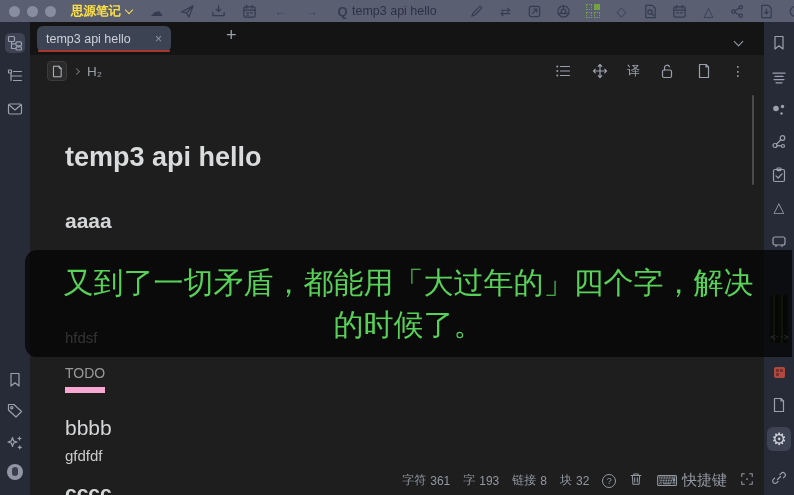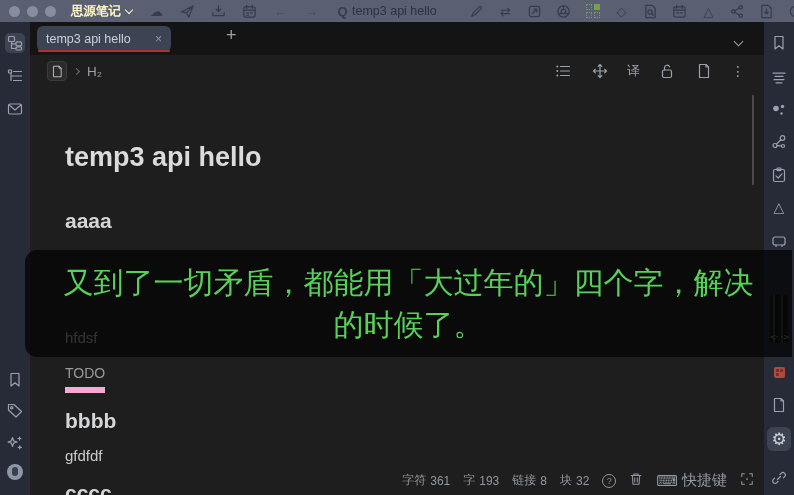--- a/index.html
+++ b/index.html
@@ -5,21 +5,21 @@
   * { box-sizing: border-box; margin: 0; padding: 0; }
   html,body { background:#000; }
   body { font-family:"Liberation Sans","DejaVu Sans",sans-serif; }
   .app { position:relative; width:794px; height:495px; overflow:hidden; background:#1e1e1e; }
 
   
   .titlebar { position:absolute; top:0; left:0; width:794px; height:22px; background:#5a5f72;
               display:flex; align-items:center; overflow:hidden; z-index:10; }
   .traffic { display:flex; gap:7px; padding-left:9px; }
   .light { width:11px; height:11px; border-radius:50%; background:#888da0; }
-  .appmenu { margin-left:15px; font-size:12.5px; font-weight:bold; color:#fef9c3;
+  .appmenu { margin-left:15px; font-size:12.5px; font-weight:bold; color:#fde047;
              display:flex; align-items:center; gap:5px; cursor:default; }
   .tb-group { display:flex; align-items:center; gap:16px; margin-left:17px; color:#363c50; }
   .tb-group .ticon, .tb-right .ticon { width:15px; height:15px; display:inline-flex;
              align-items:center; justify-content:center; font-size:13px; }
   .ticon svg { width:15px; height:15px; stroke:#363c50; fill:none; stroke-width:1.3;
                stroke-linecap:round; stroke-linejoin:round; }
   .tb-title { position:absolute; left:352px; font-size:12.5px; color:#2c3245; }
   .tb-right { position:absolute; right:-9px; display:flex; gap:14px; align-items:center; color:#363c50; }
   .qglyph { font-weight:bold; font-size:13px; }
   .arrowglyph { font-size:14px; color:#424860; }
@@ -76,21 +76,21 @@
   .ellipsis { font-size:14px; color:#9aa0ad; letter-spacing:0; }
 
   .editor { position:absolute; left:0; right:0; top:65px; bottom:0; overflow:hidden; }
   .blk { position:absolute; left:35px; white-space:nowrap; }
   .doc-title { top:55px; font-size:27px; font-weight:bold; color:#dadbdc; }
   .h-aaaa  { top:122px; font-size:21px; font-weight:bold; color:#d5d6d8; }
   .p-shui  { top:161px; font-size:16px; color:#c4c4c4; }
   .h-shide { top:196px; font-size:19px; font-weight:bold; color:#cfcfd1; }
   .p-hfdsf { top:242px; font-size:15px; color:#bcbcbc; }
   .todo    { top:278px; font-size:14px; color:#9a9a9a; border-bottom:6px solid #f9a8d4; padding-bottom:6px; }
-  .h-bbbb  { top:322px; font-size:21px; font-weight:bold; color:#d5d6d8; }
+  .h-bbbb  { top:329px; font-size:21px; font-weight:normal; color:#d5d6d8; }
   .p-gfdfdf{ top:360px; font-size:15px; color:#cbcbcb; }
   .h-cccc  { top:394px; font-size:21px; font-weight:bold; color:#d5d6d8; }
   .scrollthumb { position:absolute; right:10px; top:8px; width:2px; height:90px; background:#4b4b4b; border-radius:1px; }
 
   
   .statusbar { position:absolute; right:10px; bottom:5px; display:flex; align-items:center; gap:13px;
                color:#9298a2; font-size:12px; }
   .stat { display:flex; gap:4px; align-items:center; }
   .sicon svg { width:14px; height:14px; stroke:#9298a2; fill:none; stroke-width:1.2;
                stroke-linecap:round; stroke-linejoin:round; }

